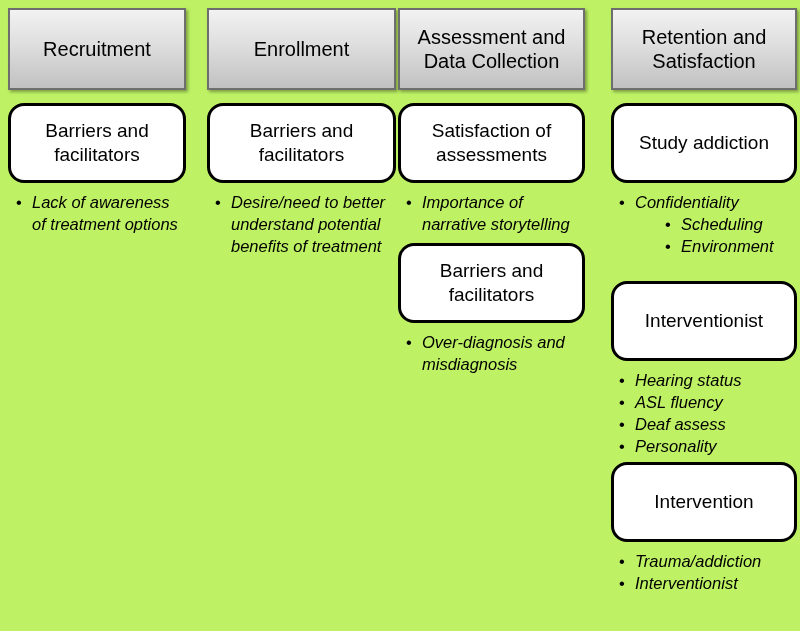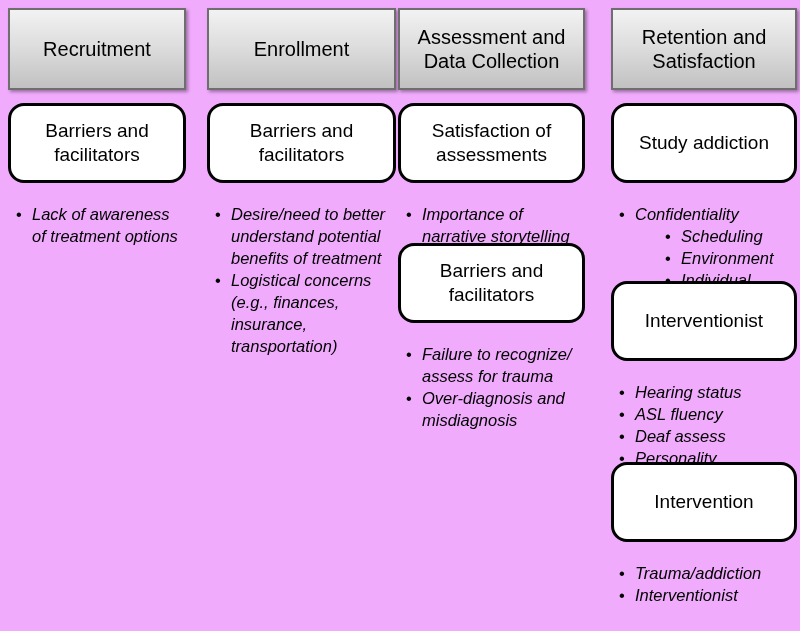--- a/index.html
+++ b/index.html
@@ -6,21 +6,21 @@
     margin: 0;
     padding: 0;
     background: #ffffff;
     font-family: "Liberation Sans", sans-serif;
     color: #000000;
   }
   #canvas {
     position: relative;
     width: 800px;
     height: 631px;
-    background: #f0abfc;
+    background: #bef264;
     overflow: hidden;
   }
   .column {
     position: absolute;
     top: 0;
     height: 631px;
   }
   .col-0 { left: 8px;   width: 178px; }
   .col-1 { left: 207px; width: 189px; }
   .col-2 { left: 398px; width: 187px; }
@@ -63,21 +63,21 @@
     background: #ffffff;
     display: flex;
     align-items: center;
     justify-content: center;
     text-align: center;
     font-size: 19px;
     line-height: 24px;
     white-space: pre-line;
   }
 
-  .bullet-list { margin-top: 20px; }
+  .bullet-list { margin-top: 8px; }
 
   .bullet {
     position: relative;
     padding-left: 24px;
     font-style: italic;
     font-size: 16.5px;
     line-height: 22px;
     white-space: pre-line;
   }
   .bullet::before {
@@ -109,61 +109,54 @@
 
   <div class="column col-1">
     <div class="stage-header">Enrollment</div>
     <div class="section sec-103">
       <div class="theme-box">Barriers and
 facilitators</div>
       <div class="bullet-list">
         <div class="bullet">Desire/need to better
 understand potential
 benefits of treatment</div>
-        <div class="bullet">Logistical concerns
-(e.g., finances,
-insurance,
-transportation)</div>
       </div>
     </div>
   </div>
 
   <div class="column col-2">
     <div class="stage-header">Assessment and
 Data Collection</div>
     <div class="section sec-103">
       <div class="theme-box">Satisfaction of
 assessments</div>
       <div class="bullet-list">
         <div class="bullet">Importance of
 narrative storytelling</div>
       </div>
     </div>
     <div class="section sec-243">
       <div class="theme-box">Barriers and
 facilitators</div>
       <div class="bullet-list">
-        <div class="bullet">Failure to recognize/
-assess for trauma</div>
         <div class="bullet">Over-diagnosis and
 misdiagnosis</div>
       </div>
     </div>
   </div>
 
   <div class="column col-3">
     <div class="stage-header">Retention and
 Satisfaction</div>
     <div class="section sec-103">
       <div class="theme-box">Study addiction</div>
       <div class="bullet-list">
         <div class="bullet">Confidentiality</div>
         <div class="bullet sub">Scheduling</div>
         <div class="bullet sub">Environment</div>
-        <div class="bullet sub">Individual</div>
       </div>
     </div>
     <div class="section sec-281">
       <div class="theme-box">Interventionist</div>
       <div class="bullet-list">
         <div class="bullet">Hearing status</div>
         <div class="bullet">ASL fluency</div>
         <div class="bullet">Deaf assess</div>
         <div class="bullet">Personality</div>
       </div>

